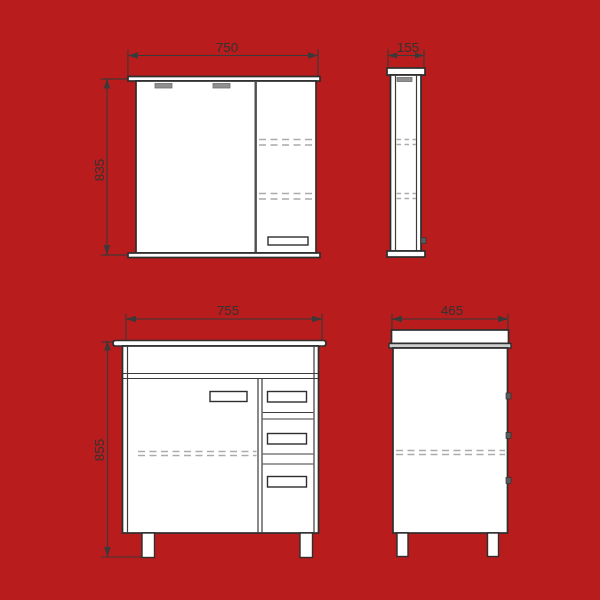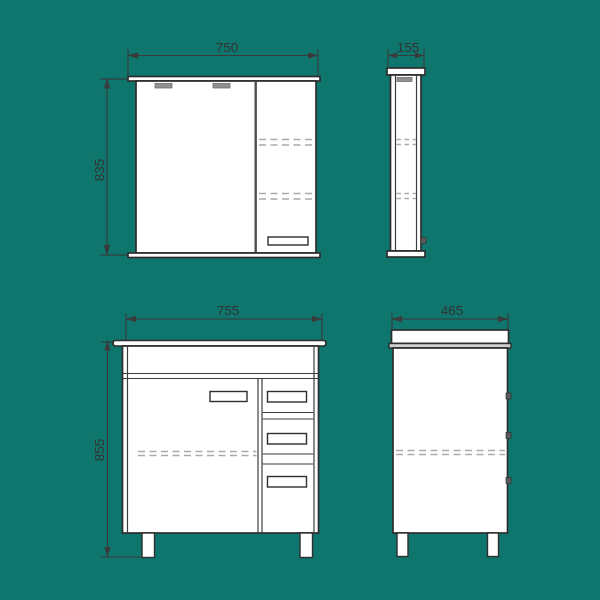--- a/index.html
+++ b/index.html
@@ -1,17 +1,17 @@
 <!DOCTYPE html>
 <html><head>
 <meta charset="utf-8">
 <style>
   html,body { margin:0; padding:0; background:#ffffff; }
   .canvas {
-    position:relative; width:600px; height:600px; background:#0f766e;
+    position:relative; width:600px; height:600px; background:#b91c1c;
     font-family:"Liberation Sans", sans-serif;
     text-align:center;
   }
   svg { display:block; }
   
   .box    { fill:#ffffff; stroke:#2e2e2e; stroke-width:1.7; }
   .box-thin { fill:#ffffff; stroke:#2e2e2e; stroke-width:1.4; }
   .ln-thin{ stroke:#3c3c3c; stroke-width:1.2; fill:none; }
   .divider{ stroke:#4f4f4f; stroke-width:2.4; fill:none; }
   

